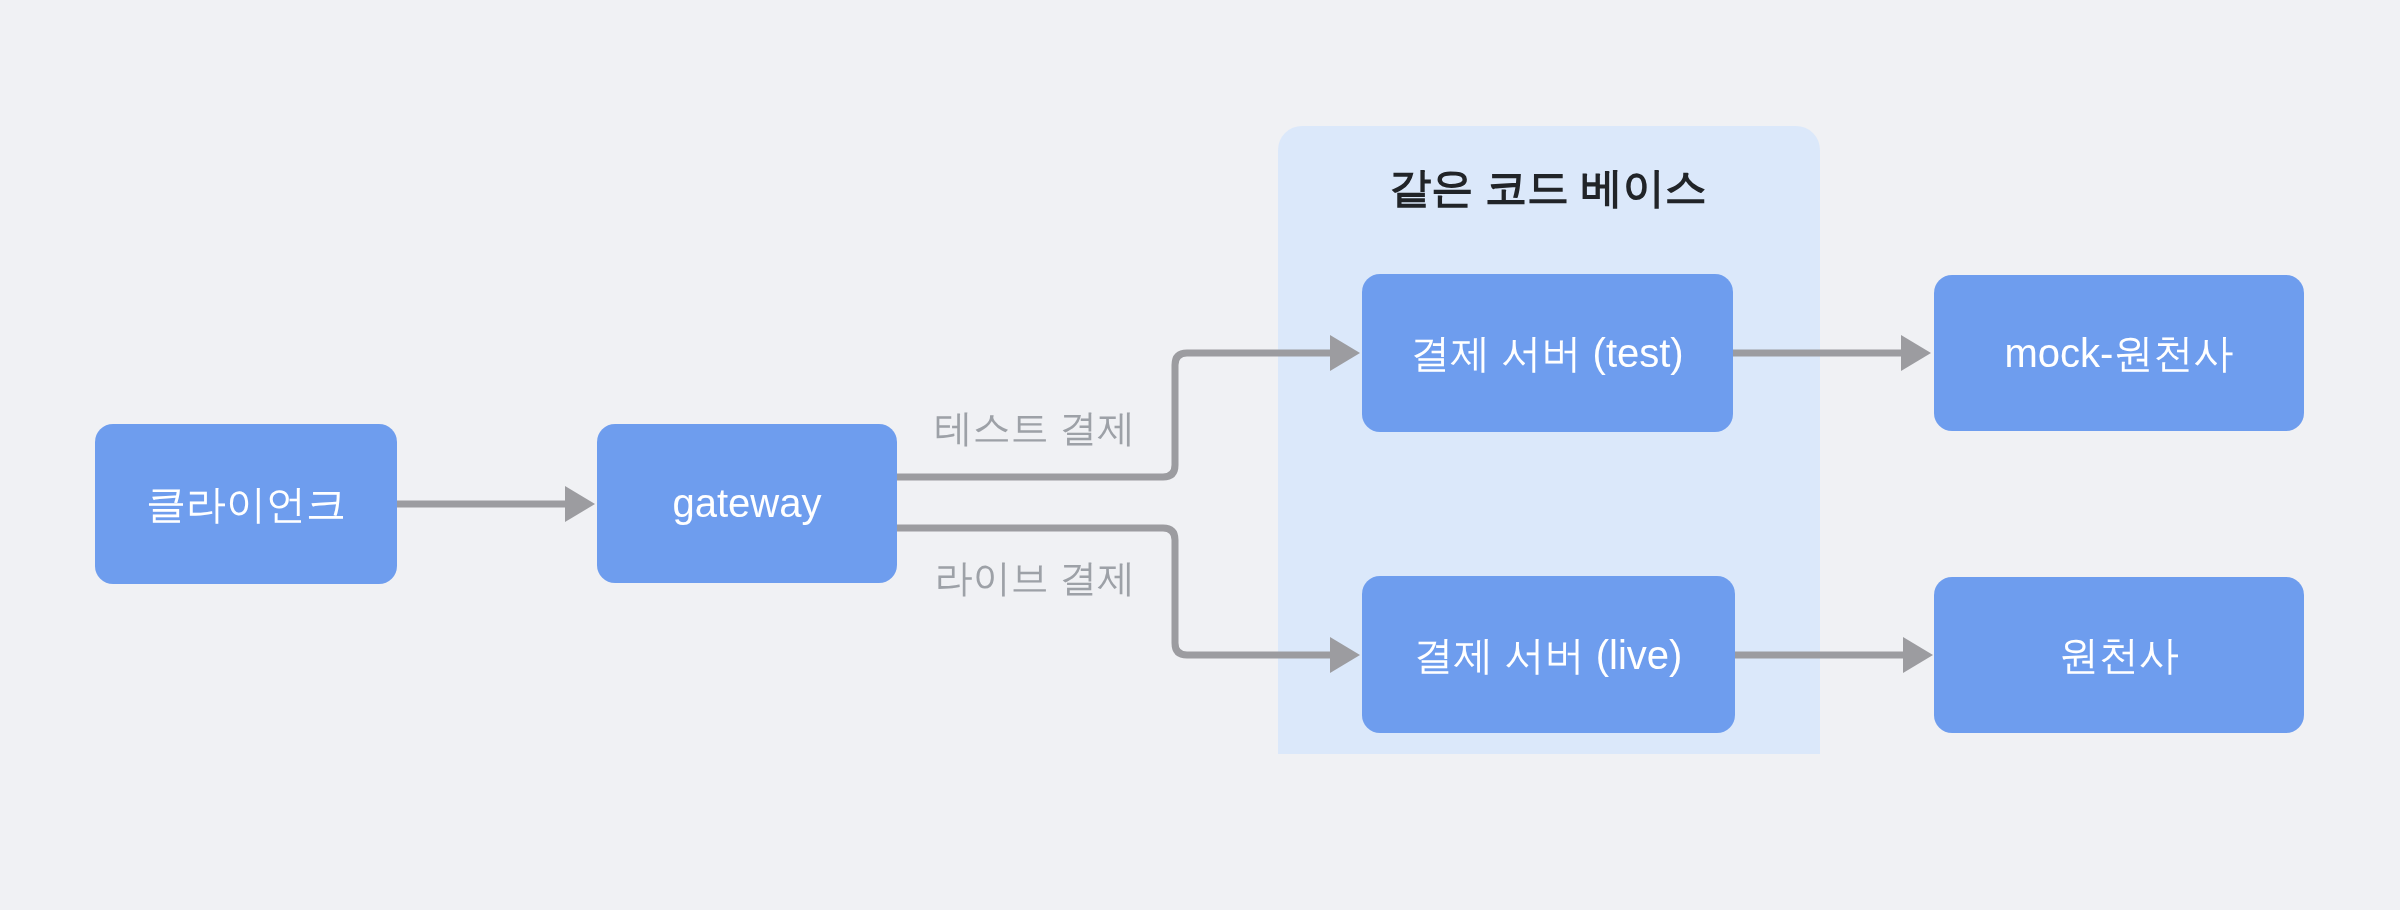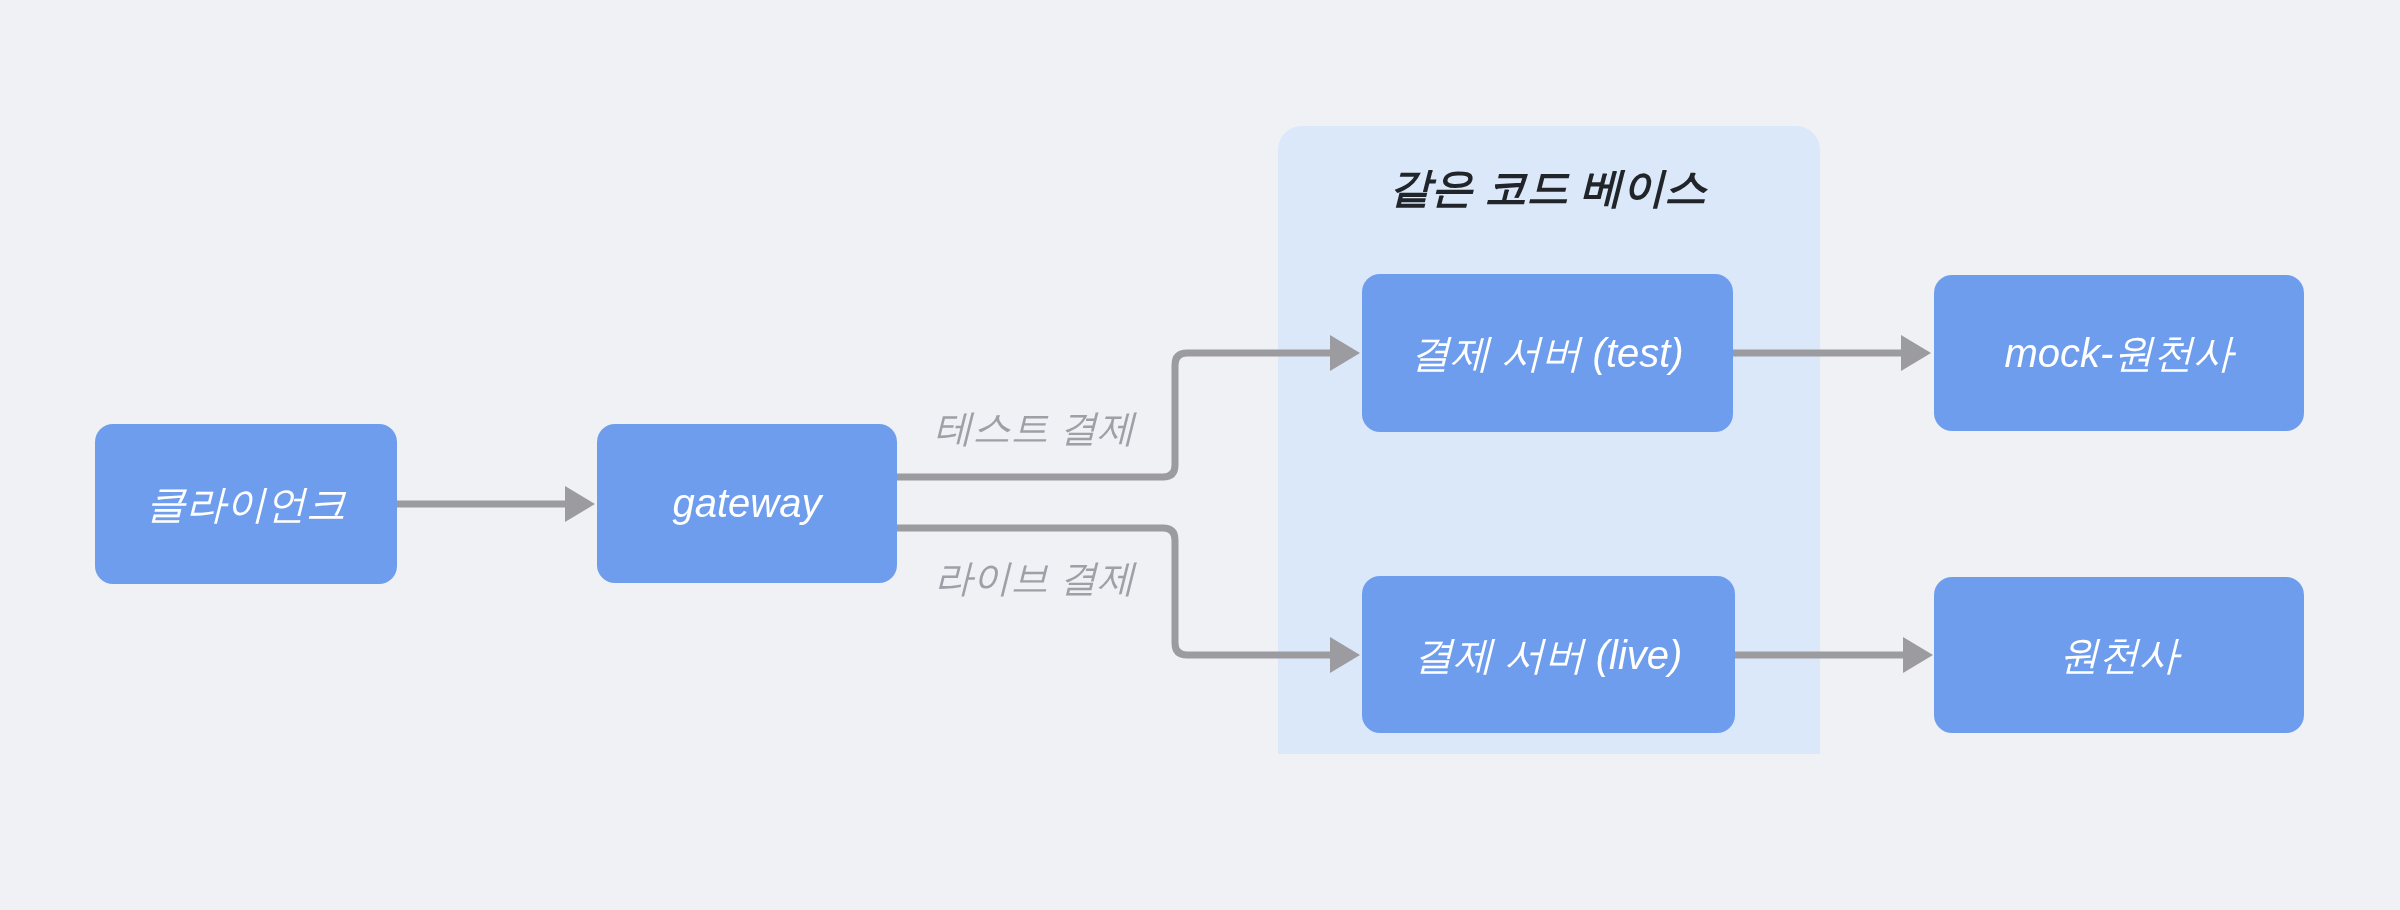--- a/index.html
+++ b/index.html
@@ -6,21 +6,20 @@
     margin: 0;
     padding: 0;
     background: #F0F1F4;
     font-family: "Liberation Sans", sans-serif;
   }
   .stage {
     position: relative;
     width: 2400px;
     height: 754px;
     overflow: hidden;
-    font-style: italic;
   }
   svg { display: block; width: 2400px; height: 910px; }
   .node-rect { }
   .node-label {
     font-family: "Liberation Sans", sans-serif;
     font-size: 40px;
     font-weight: 500;
     fill: #FFFFFF;
   }
   .group-title {

